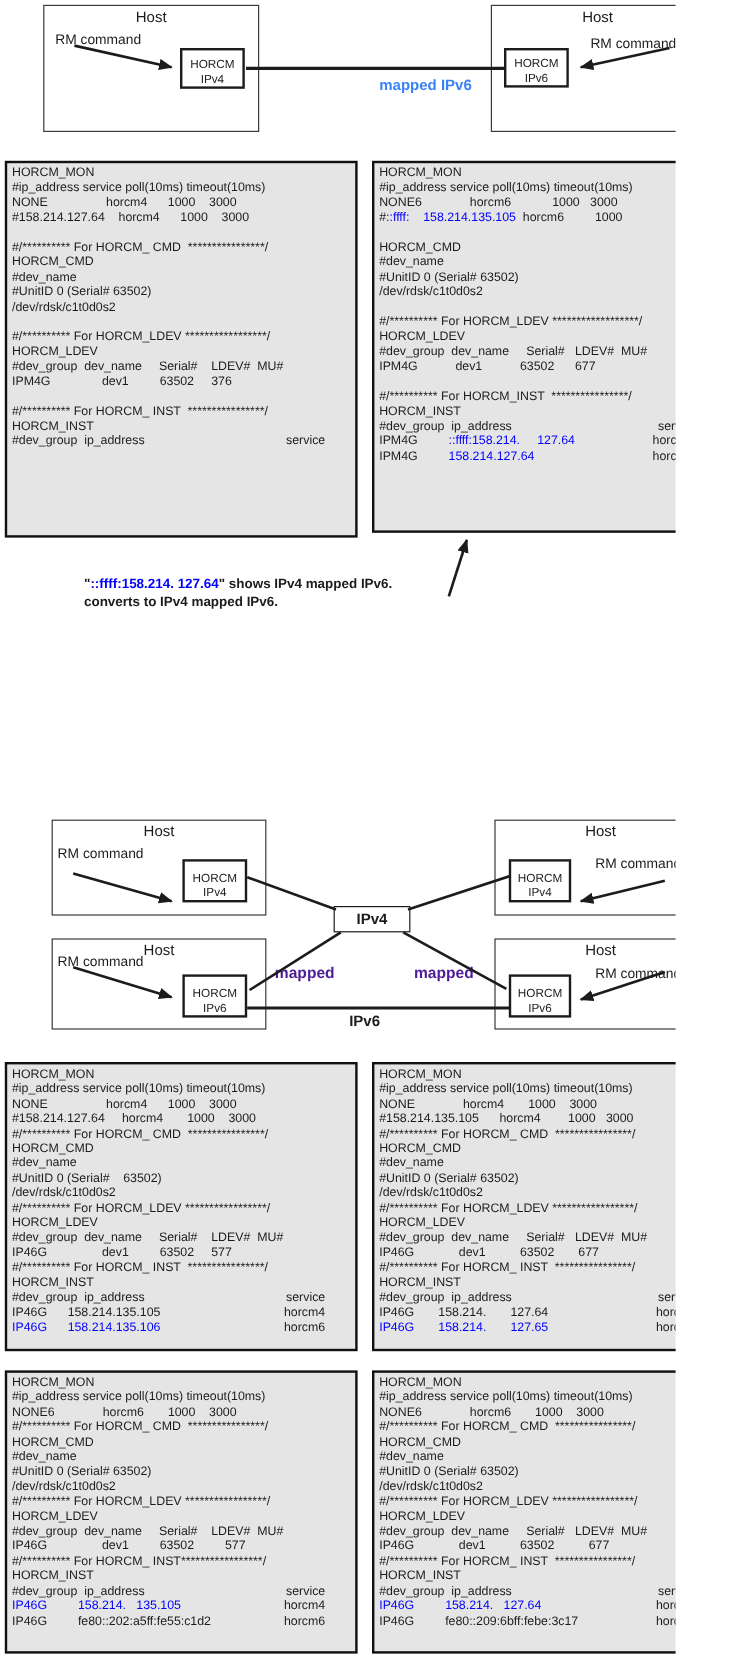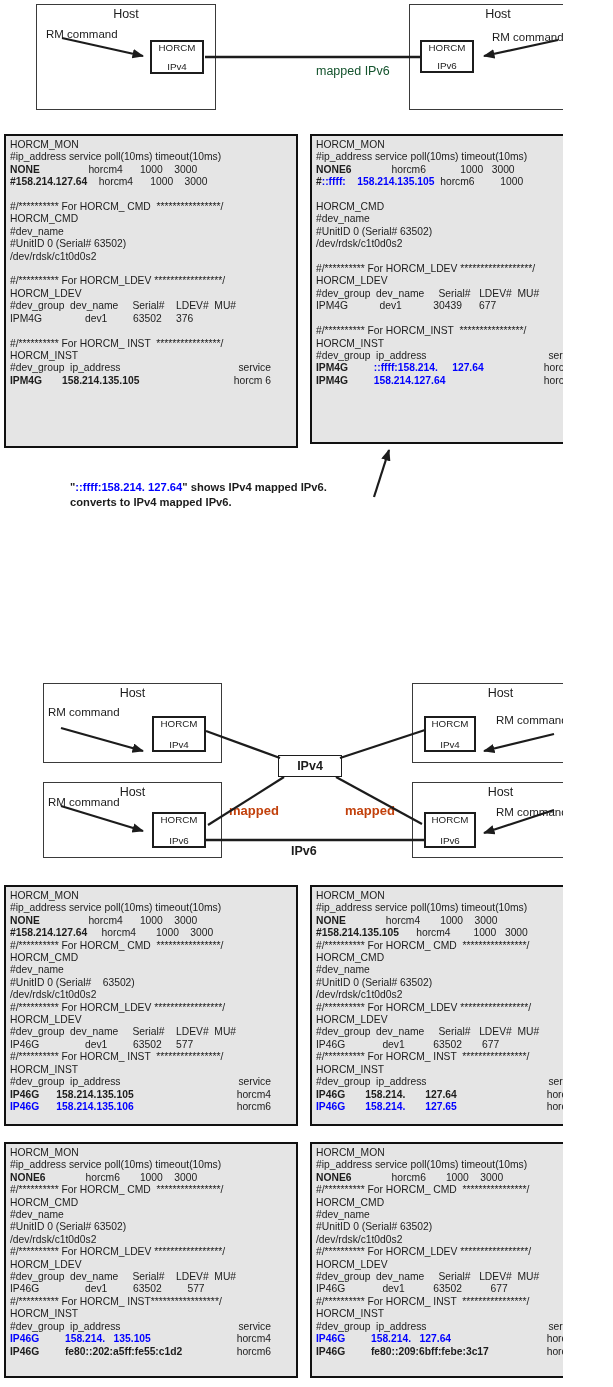--- a/index.html
+++ b/index.html
@@ -4,32 +4,32 @@
 <style>
   *{box-sizing:border-box}
   body{margin:0;background:#ffffff}
   .canvas{position:relative;width:563px;height:1387px;overflow:hidden;background:#fff;
           font-family:"Liberation Sans",sans-serif;color:#1c1c1c}
   .abs{position:absolute}
   .hostbox{border:1.6px solid #3a3a3a;background:#fff}
   .host-title{text-align:center;font-size:12.5px;padding-top:2px}
   .rm{font-size:11.5px;white-space:nowrap}
   .horcm{border:2px solid #1c1c1c;background:#fff;display:flex;flex-direction:column;
-         align-items:center;justify-content:space-between;font-size:9.8px;line-height:1.15;text-align:center}
+         align-items:center;justify-content:flex-end;font-size:9.8px;line-height:1.15;text-align:center}
   .net{border:1.6px solid #1c1c1c;background:#fff;display:flex;align-items:center;
        justify-content:center;font-weight:bold;font-size:12.5px}
   .cfg{border:2.5px solid #111;background:#e5e5e5;font-size:10.3px;line-height:12.4px;
        padding:3px 5px 3px 4px;overflow:hidden}
   .cfg .ln{display:flex;min-height:12.4px}
   .cfg span,.note span{white-space:pre}
-  .b{font-weight:bold}
+  .b{font-weight:normal}
   .blue{color:#0000ff}
   .r{margin-left:auto;padding-right:20px}
-  .linklabel{color:#14532d;font-weight:normal;font-size:12.5px}
-  .maplabel{color:#c2410c;font-weight:bold;font-size:13px}
+  .linklabel{color:#3b82f6;font-weight:bold;font-size:12.5px}
+  .maplabel{color:#4c1d95;font-weight:bold;font-size:13px}
   .netlabel{font-weight:bold;font-size:12.5px}
   .note{font-weight:bold;font-size:11.2px;line-height:15.4px}
   .note .ln{display:block;white-space:pre-wrap}
 </style>
 </head>
 <body>
 
 <div class="canvas">
 
   <div class="abs hostbox" style="left:36px;top:4px;width:180px;height:106px">
@@ -100,24 +100,20 @@
       <div class="ln">
         <span class="">#/********** For HORCM_ INST  ****************/</span>
       </div>
       <div class="ln">
         <span class="">HORCM_INST</span>
       </div>
       <div class="ln">
         <span class="">#dev_group  ip_address</span>
         <span class="r">service</span>
       </div>
-      <div class="ln">
-        <span class="b">IPM4G       158.214.135.105</span>
-        <span class="r">horcm 6</span>
-      </div>
     </div>
   <div class="abs cfg" style="left:310px;top:134px;width:298px;height:310px">
       <div class="ln">
         <span class="">HORCM_MON</span>
       </div>
       <div class="ln">
         <span class="">#ip_address service poll(10ms) timeout(10ms)</span>
       </div>
       <div class="ln">
         <span class="b">NONE6</span>
@@ -147,21 +143,21 @@
       <div class="ln">
         <span class="">#/********** For HORCM_LDEV ******************/</span>
       </div>
       <div class="ln">
         <span class="">HORCM_LDEV</span>
       </div>
       <div class="ln">
         <span class="">#dev_group  dev_name     Serial#   LDEV#  MU#</span>
       </div>
       <div class="ln">
-        <span class="">IPM4G           dev1           30439      677</span>
+        <span class="">IPM4G           dev1           63502      677</span>
       </div>
       <div class="ln">&nbsp;</div>
       <div class="ln">
         <span class="">#/********** For HORCM_INST  ****************/</span>
       </div>
       <div class="ln">
         <span class="">HORCM_INST</span>
       </div>
       <div class="ln">
         <span class="">#dev_group  ip_address</span>

